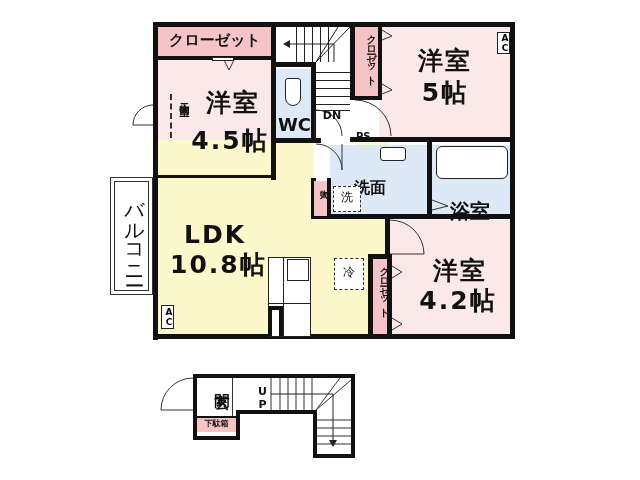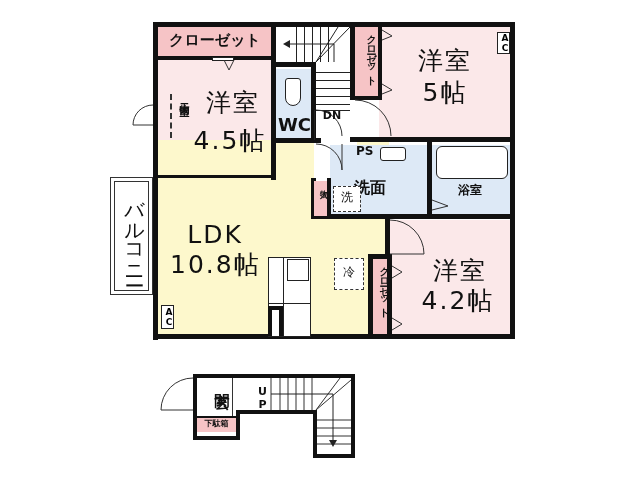--- a/index.html
+++ b/index.html
@@ -6,21 +6,21 @@
   body { width:640px; height:480px; background:#ffffff; position:relative; overflow:hidden;
          font-family:"DejaVu Sans", "Liberation Sans", sans-serif; }
   .abs { position:absolute; box-sizing:border-box; }
   .wall { position:absolute; background:#111; }
   .pink { background:#fbe8e9; }
   .closet { background:#f6c4c6; }
   .blue { background:#dde9f6; }
   .yellow { background:#fdf8cc; }
   .label { position:absolute; color:#111; font-weight:bold; text-align:center; line-height:1; white-space:nowrap; }
   .vtext { writing-mode:vertical-rl; text-orientation:upright; letter-spacing:-1px; }
-  .room-name { font-size:25px; font-weight:normal; letter-spacing:2px; }
+  .room-name { font-size:25px; font-weight:bold; letter-spacing:2px; }
   .thin { border:1px solid #222; background:#fff; }
   .dash { border:1.5px dashed #333; background:#fff; }
   .ac { position:absolute; border:1px solid #222; background:#fff; font-size:9px; font-weight:bold;
         writing-mode:vertical-rl; text-orientation:upright; text-align:center; line-height:9px; }
   .stair-line { position:absolute; background:#222; }
   svg { position:absolute; overflow:visible; }
 </style>
 </head>
 <body>
 
@@ -123,24 +123,24 @@
   <div class="label room-name" style="left:410px;top:48px;width:70px;">洋室</div>
   <div class="label room-name" style="left:410px;top:80px;width:70px;">5帖</div>
 
   <div class="label room-name" style="left:425px;top:258px;width:70px;">洋室</div>
   <div class="label room-name" style="left:418px;top:288px;width:80px;">4.2帖</div>
 
   <div class="label room-name" style="left:180px;top:222px;width:70px;">LDK</div>
   <div class="label room-name" style="left:170px;top:252px;width:90px;">10.8帖</div>
 
   <div class="label" style="left:340px;top:180px;width:60px;font-size:16px;">洗面</div>
-  <div class="label" style="left:440px;top:184px;width:60px;font-size:12px;">浴室</div>
+  <div class="label" style="left:440px;top:201px;width:60px;font-size:20px;">浴室</div>
   <div class="abs thin" style="left:436px;top:146px;width:72px;height:33px;border-radius:6px;"></div>
   <div class="abs thin" style="left:380px;top:147px;width:26px;height:14px;border-radius:3px;"></div>
-  <div class="label" style="left:356px;top:145px;width:14px;font-size:12px;">PS</div>
+  <div class="label" style="left:356px;top:132px;width:14px;font-size:10px;">PS</div>
 
   <div class="label" style="left:278px;top:116px;width:32px;font-size:18px;">WC</div>
   <div class="abs thin" style="left:285px;top:78px;width:16px;height:28px;border-radius:3px 3px 8px 8px;"></div>
 
   <div class="label" style="left:318px;top:110px;width:28px;font-size:11px;">DN</div>
 
   <div class="abs dash" style="left:333px;top:186px;width:28px;height:26px;"></div>
   <div class="label" style="left:333px;top:191px;width:28px;font-size:12px;font-weight:normal;">洗</div>
   <div class="abs dash" style="left:334px;top:258px;width:30px;height:32px;"></div>
   <div class="label" style="left:334px;top:266px;width:30px;font-size:12px;font-weight:normal;">冷</div>

